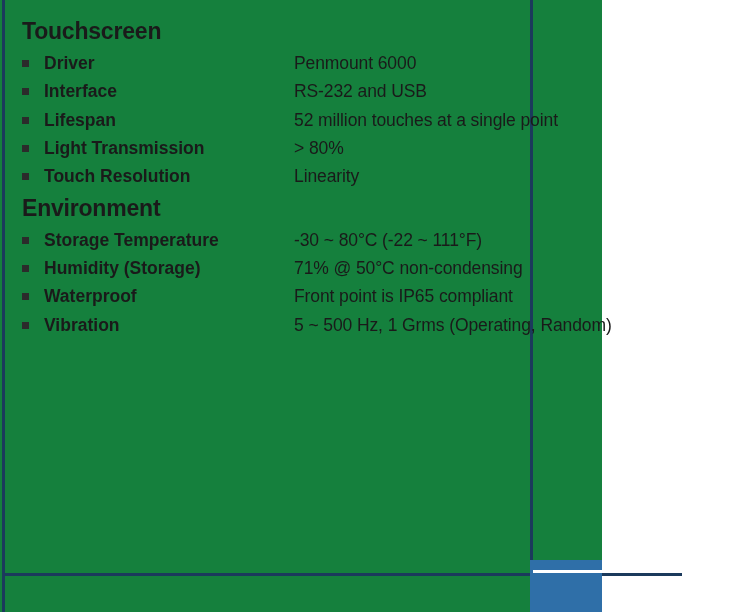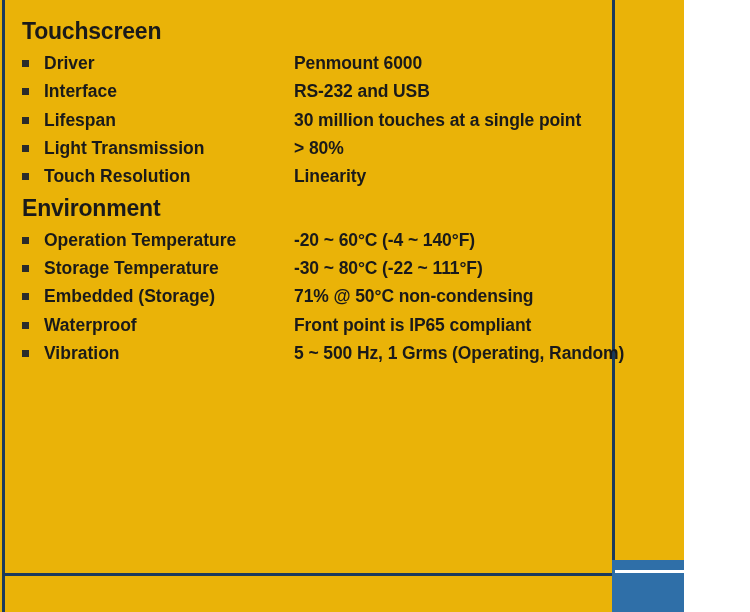--- a/index.html
+++ b/index.html
@@ -8,24 +8,24 @@
   }
   body {
     width: 750px;
     height: 612px;
     background: #ffffff;
     font-family: "Liberation Sans", sans-serif;
     overflow: hidden;
   }
   #sheet {
     position: relative;
-    width: 684px;
+    width: 602px;
     height: 612px;
     box-sizing: border-box;
-    background: #eab308;
+    background: #15803d;
   }
   
   .frame-left {
     position: absolute;
     left: 2px;
     top: 0;
     width: 3px;
     height: 612px;
     background: #1b3a5c;
   }
@@ -105,21 +105,21 @@
     vertical-align: middle;
     margin-bottom: 2px;
   }
   td.label {
     font-weight: bold;
     white-space: nowrap;
     padding-right: 16px;
     margin-top: 43px;
   }
   td.value {
-    font-weight: bold;
+    font-weight: normal;
     letter-spacing: -0.1px;
     margin-left: 36px;
   }
   
   table.touch td.label { width: 250px; }
   table.env td.label { width: 250px; }
 </style>
 </head>
 <body>
 
@@ -143,52 +143,47 @@
           <td class="value">Penmount 6000</td>
         </tr>
         <tr>
           <td class="bullet"><span class="sq"></span></td>
           <td class="label">Interface</td>
           <td class="value">RS-232 and USB</td>
         </tr>
         <tr>
           <td class="bullet"><span class="sq"></span></td>
           <td class="label">Lifespan</td>
-          <td class="value">30 million touches at a single point</td>
+          <td class="value">52 million touches at a single point</td>
         </tr>
         <tr>
           <td class="bullet"><span class="sq"></span></td>
           <td class="label">Light Transmission</td>
           <td class="value">&gt; 80%</td>
         </tr>
         <tr>
           <td class="bullet"><span class="sq"></span></td>
           <td class="label">Touch Resolution</td>
           <td class="value">Linearity</td>
         </tr>
       </tbody>
     </table>
 
     <h2 class="section section-env">Environment</h2>
 
     <table class="spec env">
       <tbody>
         <tr>
           <td class="bullet"><span class="sq"></span></td>
-          <td class="label">Operation Temperature</td>
-          <td class="value">-20 ~ 60°C (-4 ~ 140°F)</td>
-        </tr>
-        <tr>
-          <td class="bullet"><span class="sq"></span></td>
           <td class="label">Storage Temperature</td>
           <td class="value">-30 ~ 80°C (-22 ~ 111°F)</td>
         </tr>
         <tr>
           <td class="bullet"><span class="sq"></span></td>
-          <td class="label">Embedded (Storage)</td>
+          <td class="label">Humidity (Storage)</td>
           <td class="value">71% @ 50°C non-condensing</td>
         </tr>
         <tr>
           <td class="bullet"><span class="sq"></span></td>
           <td class="label">Waterproof</td>
           <td class="value">Front point is IP65 compliant</td>
         </tr>
         <tr>
           <td class="bullet"><span class="sq"></span></td>
           <td class="label">Vibration</td>

